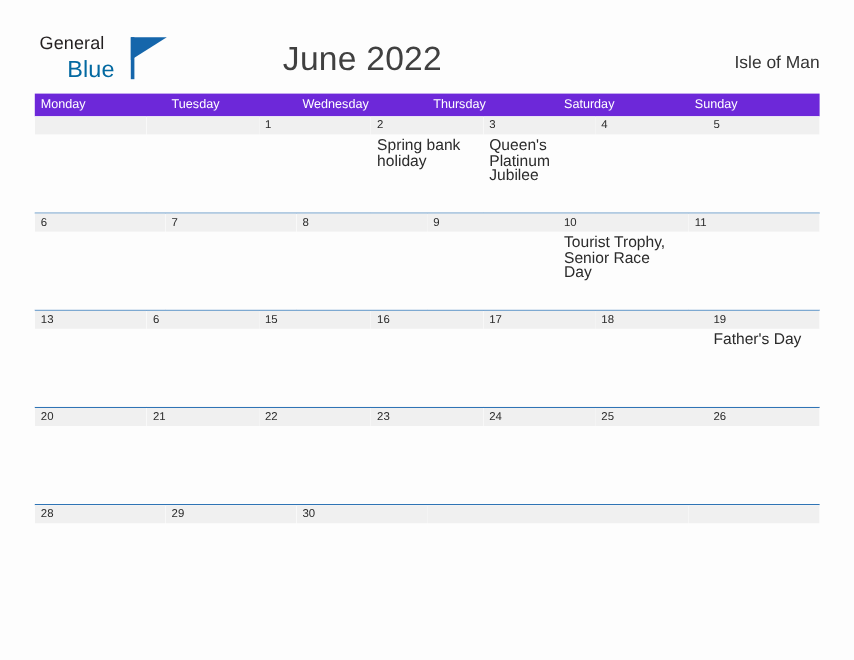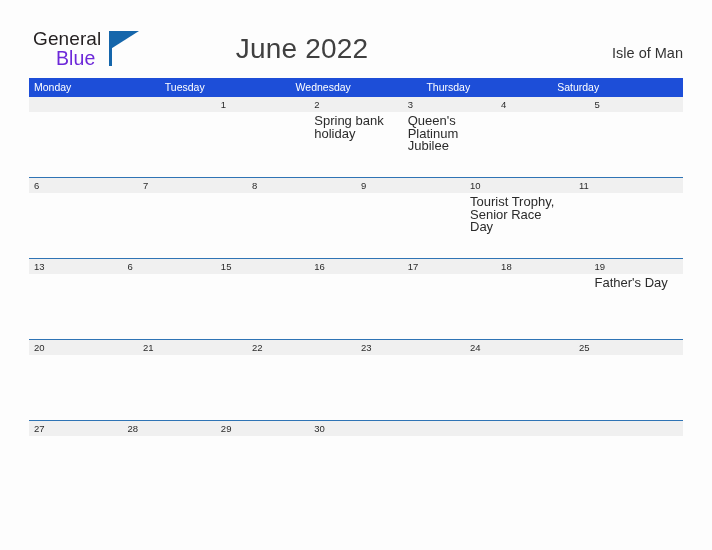--- a/index.html
+++ b/index.html
@@ -36,32 +36,32 @@
     position: absolute;
     left: 33px;
     top: 28px;
     width: 115px;
     height: 42px;
   }
   .logo-general {
     position: absolute;
     left: 0;
     top: 0;
-    font-size: 19px;
+    font-size: 15px;
     letter-spacing: 0.1px;
     color: #231f20;
     font-family: "Liberation Sans", sans-serif;
   }
   .logo-blue {
     position: absolute;
     left: 23px;
     top: 19px;
     font-size: 19.5px;
     letter-spacing: 0.1px;
-    color: #6d28d9;
+    color: #0369a1;
     font-family: "Liberation Sans", sans-serif;
   }
   .logo-triangle {
     position: absolute;
     left: 76px;
     top: 3px;
     width: 0;
     height: 0;
     border-left: 30px solid #1566ab;
     border-bottom: 19px solid transparent;
@@ -101,21 +101,21 @@
     position: absolute;
     left: 29px;
     top: 78px;
     width: 654px;
   }
 
   .weekday-row {
     display: flex;
     width: 100%;
     height: 19px;
-    background: #1d4ed8;
+    background: #6d28d9;
   }
   .weekday-cell {
     flex: 1 1 0;
     color: #ffffff;
     font-size: 10.5px;
     line-height: 19px;
     padding-left: 5px;
     box-sizing: border-box;
     font-family: "Liberation Sans", sans-serif;
     white-space: nowrap;
@@ -192,20 +192,21 @@
   </div>
 
   <div class="calendar">
 
     <div class="weekday-row">
       <div class="weekday-cell">Monday</div>
       <div class="weekday-cell">Tuesday</div>
       <div class="weekday-cell">Wednesday</div>
       <div class="weekday-cell">Thursday</div>
       <div class="weekday-cell">Saturday</div>
+      <div class="weekday-cell">Sunday</div>
     </div>
 
     <div id="weeks-container">
         <div class="week-row">
           <div class="week-inner">
             <div class="day-cell empty">
               <div class="day-num"></div>
               <div class="day-events"></div>
             </div>
             <div class="day-cell empty">
@@ -321,29 +322,29 @@
               <div class="day-events"></div>
             </div>
             <div class="day-cell">
               <div class="day-num">24</div>
               <div class="day-events"></div>
             </div>
             <div class="day-cell">
               <div class="day-num">25</div>
               <div class="day-events"></div>
             </div>
+            <div class="day-cell">
+              <div class="day-num">26</div>
+              <div class="day-events"></div>
+            </div>
           </div>
         </div>
         <div class="week-row last">
           <div class="week-inner">
             <div class="day-cell">
-              <div class="day-num">27</div>
-              <div class="day-events"></div>
-            </div>
-            <div class="day-cell">
               <div class="day-num">28</div>
               <div class="day-events"></div>
             </div>
             <div class="day-cell">
               <div class="day-num">29</div>
               <div class="day-events"></div>
             </div>
             <div class="day-cell">
               <div class="day-num">30</div>
               <div class="day-events"></div>

